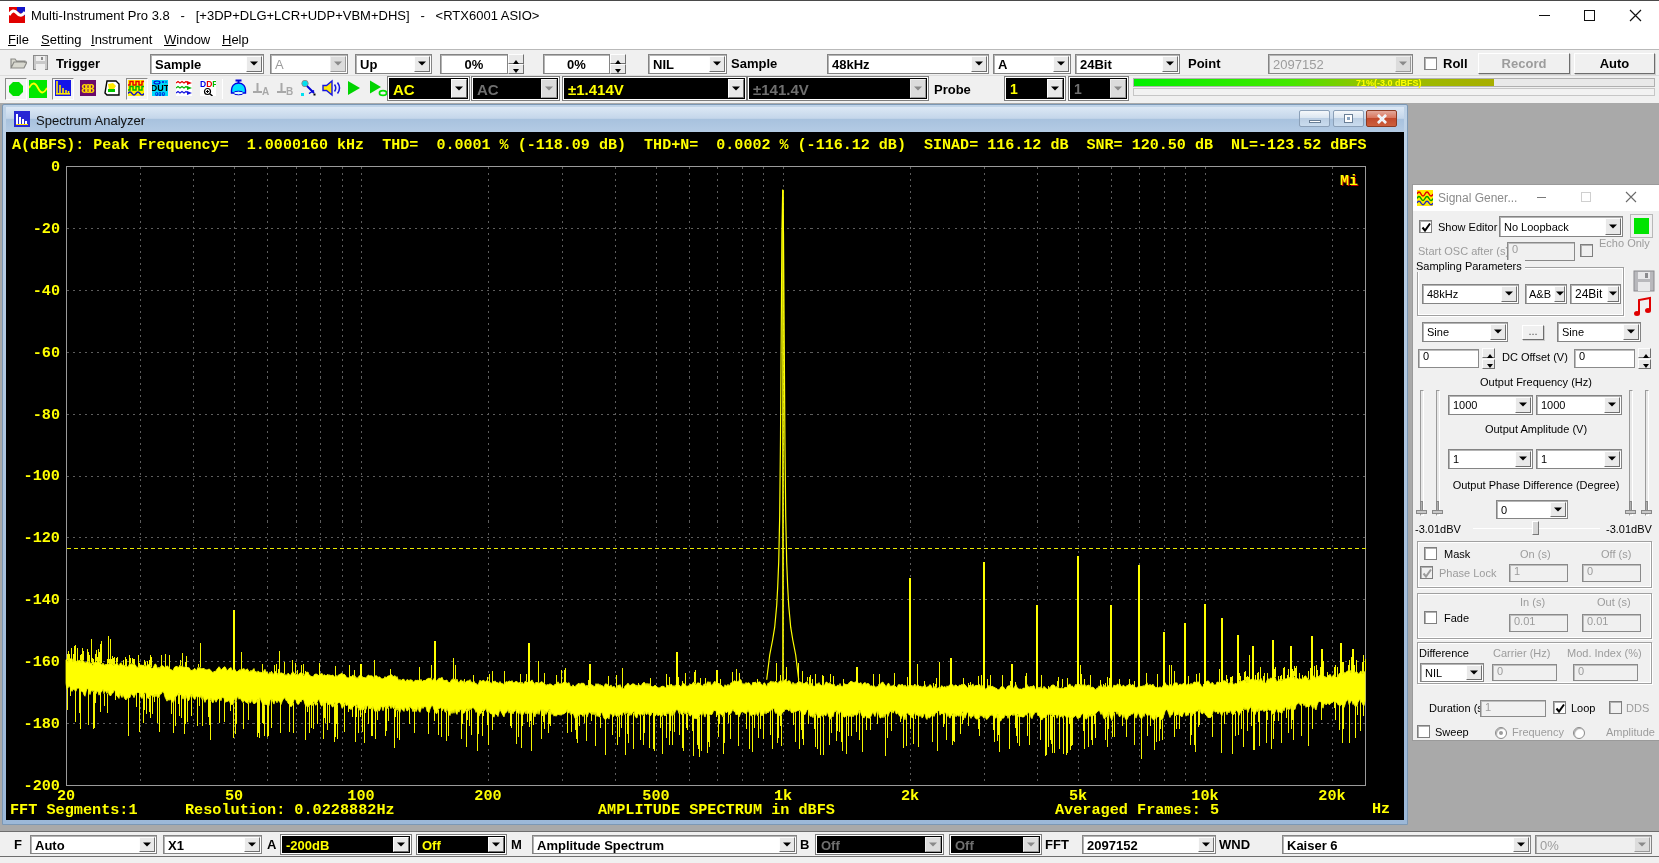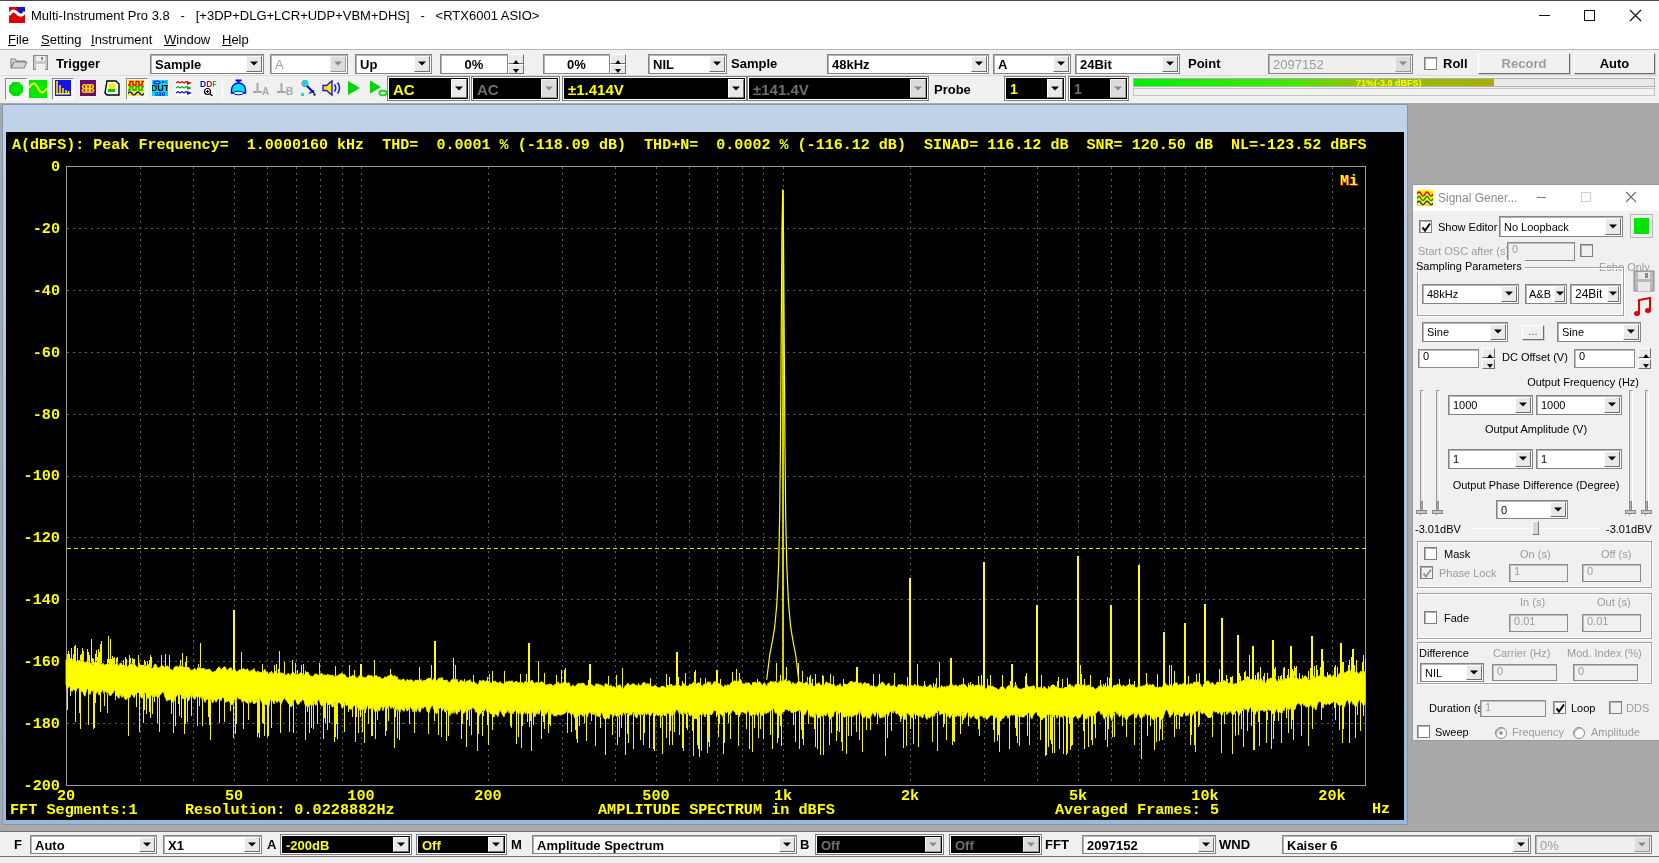--- a/index.html
+++ b/index.html
@@ -241,20 +241,45 @@
 <div class="abs" style="left:1133px;top:2px;width:522px;height:9px;background:linear-gradient(90deg,#00f000 0%,#44e800 30%,#93c300 44%,#a8ae00 69.2%,#e9e9e9 69.2%);border:1px solid #b0b0b0">
       <span class="abs" style="left:222px;top:-1px;font-size:9px;font-weight:bold;color:#ffff00;white-space:nowrap">71%(-3.0 dBFS)</span>
     </div>
 <div class="abs" style="left:1133px;top:12px;width:522px;height:8px;background:#f2f2f2;border:1px solid #c6c6c6"></div>
 
 </div>
 
 <div class="abs" style="left:0;top:103px;width:1659px;height:728px;background:#a9a9a9">
 
   <div class="abs" style="left:2px;top:1px;width:1406px;height:721px;background:linear-gradient(#bfd3e8,#9cb8d8);border:1px solid #7c98b5;border-radius:2px 2px 0 0">
+    <div class="abs" style="left:3px;top:2px;width:1398px;height:25px;background:linear-gradient(180deg,#dce8f5 0%,#c4d6ea 45%,#a8c2de 50%,#b4cbe4 100%)">
+      <svg class="abs" style="left:8px;top:4px" width="16" height="16">
+          <rect width="16" height="16" fill="#2727d4"></rect>
+          <rect x="2" y="3" width="2" height="10" fill="#fff"></rect>
+          <rect x="5" y="6" width="2" height="7" fill="#fff"></rect>
+          <rect x="8" y="8" width="2" height="5" fill="#fff"></rect>
+          <rect x="11" y="10" width="2" height="3" fill="#fff"></rect>
+          <rect x="2" y="13" width="12" height="1" fill="#ffd800"></rect>
+        </svg>
+      <span class="abs" style="left:30px;top:6px;color:#111">Spectrum Analyzer</span>
+      <div class="abs" style="right:74px;top:3px;width:31px;height:17px;background:linear-gradient(#f5f8fb,#dbe6f1 45%,#bccfe4 50%,#cadcee);border:1px solid #8ba0b8;border-radius:2px">
+          <div class="abs" style="left:9px;top:9px;width:12px;height:3px;background:#fff;border:1px solid #6a7f96"></div>
+        </div>
+<div class="abs" style="right:40px;top:3px;width:31px;height:17px;background:linear-gradient(#f5f8fb,#dbe6f1 45%,#bccfe4 50%,#cadcee);border:1px solid #8ba0b8;border-radius:2px">
+          <div class="abs" style="left:10px;top:3px;width:9px;height:9px;background:#fff;border:1px solid #6a7f96"></div>
+          <div class="abs" style="left:13px;top:6px;width:3px;height:3px;background:#89a4c0"></div>
+        </div>
+<div class="abs" style="right:7px;top:3px;width:31px;height:17px;background:linear-gradient(#e3a99b,#d9765e 45%,#c24a2d 50%,#cd5f3c);border:1px solid #8d3a22;border-radius:2px">
+          <svg class="abs" style="left:9px;top:3px" width="12" height="11">
+            <path d="M2 1 L10 9 M10 1 L2 9" stroke="#fff" stroke-width="2.6"></path>
+            <path d="M2 1 L10 9 M10 1 L2 9" stroke="#e8f0f8" stroke-width="1.4"></path>
+          </svg>
+        </div>
+
+    </div>
     <div class="abs" style="left:3px;top:27px;width:1398px;height:688px;background:#000"><svg id="plot" width="1398" height="688" viewBox="0 0 1398 688">
 <rect width="1398" height="688" fill="#000"></rect>
 <g font-family="Liberation Mono, monospace" font-weight="bold" fill="#ffff00">
 <text x="6" y="17" font-size="15.05px" xml:space="preserve">A(dBFS): Peak Frequency=  1.0000160 kHz  THD=  0.0001 % (-118.09 dB)  THD+N=  0.0002 % (-116.12 dB)  SINAD= 116.12 dB  SNR= 120.50 dB  NL=-123.52 dBFS</text>
 <g font-size="15.2px">
               <text x="54" y="39" text-anchor="end">0</text>
               <text x="54" y="101" text-anchor="end">-20</text>
               <text x="54" y="163" text-anchor="end">-40</text>
               <text x="54" y="225" text-anchor="end">-60</text>
               <text x="54" y="287" text-anchor="end">-80</text>
@@ -319,21 +344,21 @@
 <div class="combo" style="left:86px;top:31px;width:124px;height:21px">
         <span class="txt">No Loopback</span>
         <span class="arrbtn"></span>
       </div>
 <div class="abs" style="left:217px;top:29px;width:23px;height:24px;background:#f0f0f0;border:1px solid #b8b8b8">
         <div class="abs" style="left:3px;top:3px;width:15px;height:16px;background:#00e400"></div>
       </div>
 <span class="abs dim" style="left:5px;top:60px">Start OSC after (s)</span>
 <div class="in" style="left:94px;top:57px;width:68px;height:19px">0</div>
 <div class="ck d" style="left:167px;top:59px"></div>
-<span class="abs dim" style="left:186px;top:76px">Echo Only</span>
+<span class="abs dim" style="left:186px;top:52px">Echo Only</span>
 <div class="gb" style="left:4px;top:82px;width:207px;height:49px"></div>
 <span class="gl" style="left:0;top:75px">Sampling Parameters</span>
 <div class="combo" style="left:9px;top:99px;width:97px;height:20px">
         <span class="txt">48kHz</span>
         <span class="arrbtn"></span>
       </div>
 <div class="combo" style="left:112px;top:99px;width:42px;height:20px">
         <span class="txt" style="font-size:11px;left:3px">A&amp;B</span>
         <span class="arrbtn" style="width:11px"></span>
       </div>
@@ -365,21 +390,21 @@
 <div class="spin" style="left:69px;top:163px;height:21px;width:13px">
         <i class="u" style="width:13px"></i>
         <i class="d" style="width:13px"></i>
       </div>
 <span class="abs" style="left:89px;top:166px">DC Offset (V)</span>
 <div class="in inw" style="left:161px;top:164px;width:61px;height:19px">0</div>
 <div class="spin" style="left:225px;top:163px;height:21px;width:13px">
         <i class="u" style="width:13px"></i>
         <i class="d" style="width:13px"></i>
       </div>
-<div class="abs" style="left:20px;top:191px;width:206px;text-align:right">Output Frequency (Hz)</div>
+<div class="abs" style="left:20px;top:191px;width:206px;text-align:center">Output Frequency (Hz)</div>
 <div class="combo" style="left:35px;top:210px;width:85px;height:20px">
         <span class="txt" style="font-weight:normal">1000</span>
         <span class="arrbtn"></span>
       </div>
 <div class="combo" style="left:123px;top:210px;width:86px;height:20px">
         <span class="txt" style="font-weight:normal">1000</span>
         <span class="arrbtn"></span>
       </div>
 <div class="abs" style="left:20px;top:238px;width:206px;text-align:center">Output Amplitude (V)</div>
 <div class="combo" style="left:35px;top:264px;width:85px;height:20px">
@@ -449,21 +474,21 @@
         </svg>
       </div>
 <span class="abs" style="left:158px;top:517px">Loop</span>
 <div class="ck d" style="left:196px;top:516px"></div>
 <span class="abs dim" style="left:213px;top:517px">DDS</span>
 <div class="ck" style="left:4px;top:540px"></div>
 <span class="abs" style="left:22px;top:541px">Sweep</span>
 <div class="radio on" style="left:82px;top:542px"></div>
 <span class="abs dim" style="left:99px;top:541px">Frequency</span>
 <div class="radio" style="left:160px;top:542px"></div>
-<span class="abs dim" style="left:178px;top:541px">Amplitude</span>
+<span class="abs dim" style="left:193px;top:541px">Amplitude</span>
 </div>
 
 </div>
 
 <div class="abs" style="left:0;top:831px;width:1659px;height:26px;background:#f0f0f0;border-top:1px solid #6e6e6e;border-bottom:1px solid #6e6e6e">
 <span class="lbl" style="left:14px;top:5px">F</span>
 <div class="combo" style="left:30px;top:3px;width:127px;height:19px">
       <span class="txt">Auto</span>
       <span class="arrbtn"></span>
     </div>

